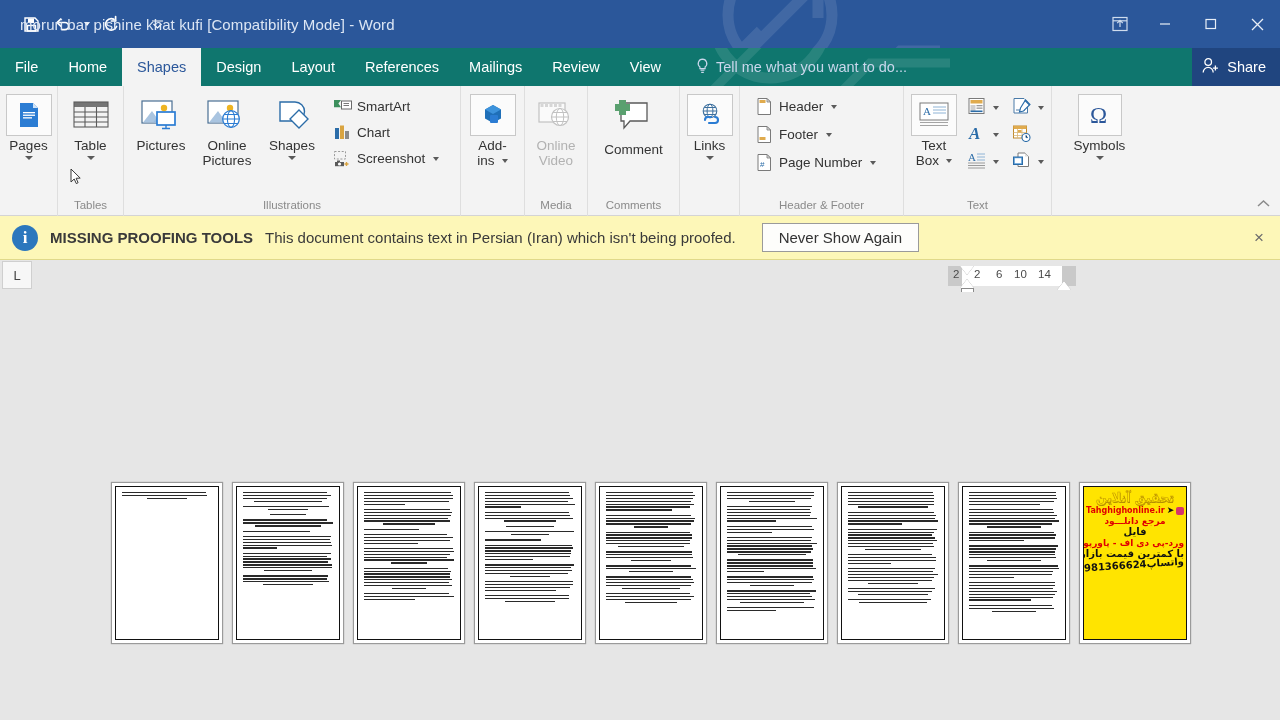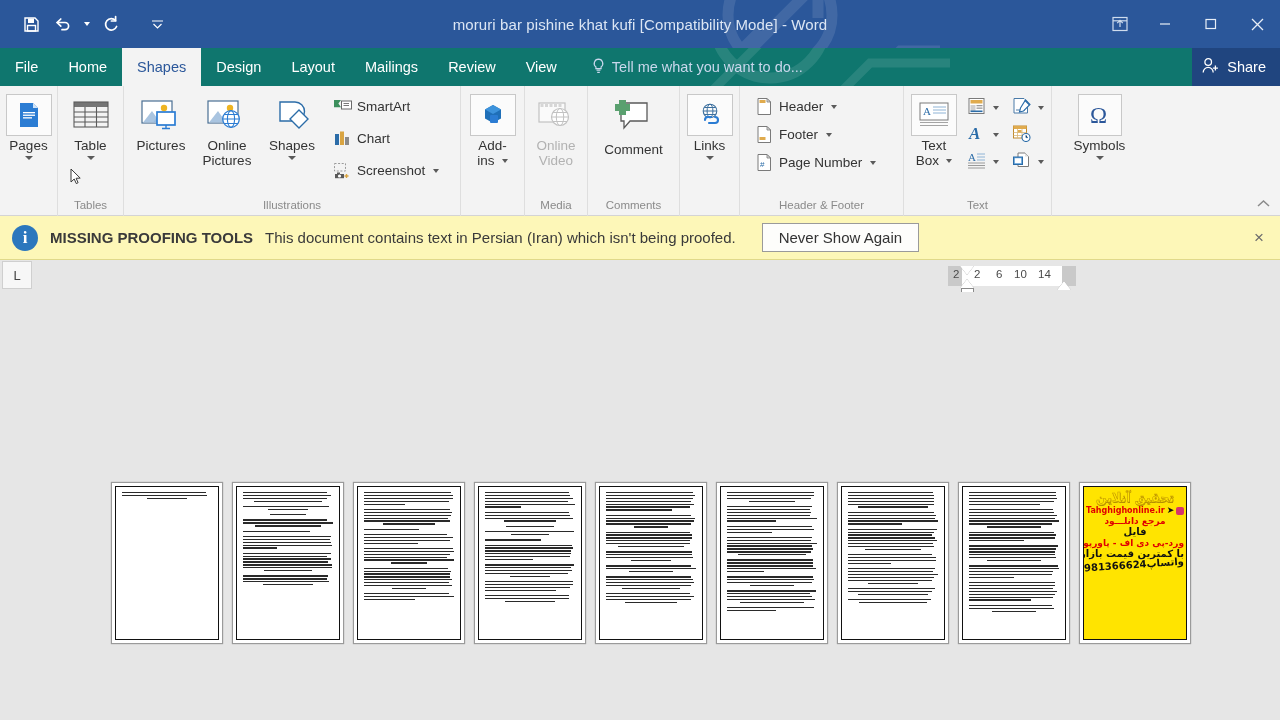--- a/index.html
+++ b/index.html
@@ -40,25 +40,25 @@
   }
   .caret-d {
     width: 0; height: 0;
     border-left: 3.5px solid transparent;
     border-right: 3.5px solid transparent;
     border-top: 4px solid #ffffff;
   }
   .tb-title {
     position: absolute;
     left: 0; right: 0;
-    text-align: center;
     color: #dce6f4;
     font-size: 15px;
     letter-spacing: 0.1px;
     pointer-events: none;
+    padding-left: 20px;
   }
   .tb-right {
     margin-left: auto;
     display: flex; align-items: center;
     height: 48px;
     z-index: 3;
   }
   .tb-ribbondisp {
     width: 44px; height: 30px;
     display: flex; align-items: center; justify-content: center;
@@ -182,21 +182,21 @@
   .bigbtn .dd {
     margin-top: 3px;
     width: 0; height: 0;
     border-left: 4px solid transparent;
     border-right: 4px solid transparent;
     border-top: 4px solid #5a5a5a;
   }
   .bigbtn.disabled .lbl, .bigbtn.disabled .lbl2 { color: #b2b2b2; }
 
   
-  .smallcol { display: flex; flex-direction: column; gap: 7px; padding-top: 4px; }
+  .smallcol { display: flex; flex-direction: column; gap: 1px; padding-top: 4px; }
   .smallbtn {
     display: flex; align-items: center; gap: 5px;
     height: 25px; padding: 0 4px;
     font-size: 13.5px;
     color: #333333;
     white-space: nowrap;
   }
   .smallbtn .sico {
     width: 19px; height: 19px;
     display: flex; align-items: center; justify-content: center;
@@ -533,20 +533,21 @@
   <svg class="tb2-watermark" viewBox="0 0 330 160">
     <circle cx="150" cy="70" r="55" fill="none" stroke="#ffffff" stroke-width="11"></circle>
     <path d="M0 150 L80 150 L140 90" stroke="#ffffff" stroke-width="9" fill="none"></path>
     <path d="M200 160 L250 110 L330 110" stroke="#ffffff" stroke-width="9" fill="none"></path>
   </svg>
   <div class="tab">File</div>
   <div class="tab">Home</div>
   <div class="tab active">Shapes</div>
   <div class="tab">Design</div>
   <div class="tab">Layout</div>
+  <div class="tab">References</div>
   <div class="tab">Mailings</div>
   <div class="tab">Review</div>
   <div class="tab">View</div>
   <div class="tellme">
     <span>
       <svg width="13" height="16" viewBox="0 0 13 16" fill="none" stroke="#c9d7ec" stroke-width="1.2">
         <path d="M6.5 1.2 a4.3 4.3 0 0 0 -2.6 7.7 v1.8 h5.2 v-1.8 a4.3 4.3 0 0 0 -2.6 -7.7 z"></path>
         <path d="M4.5 12.2 h4 M5.2 14.3 h2.6"></path>
       </svg>
     </span>

